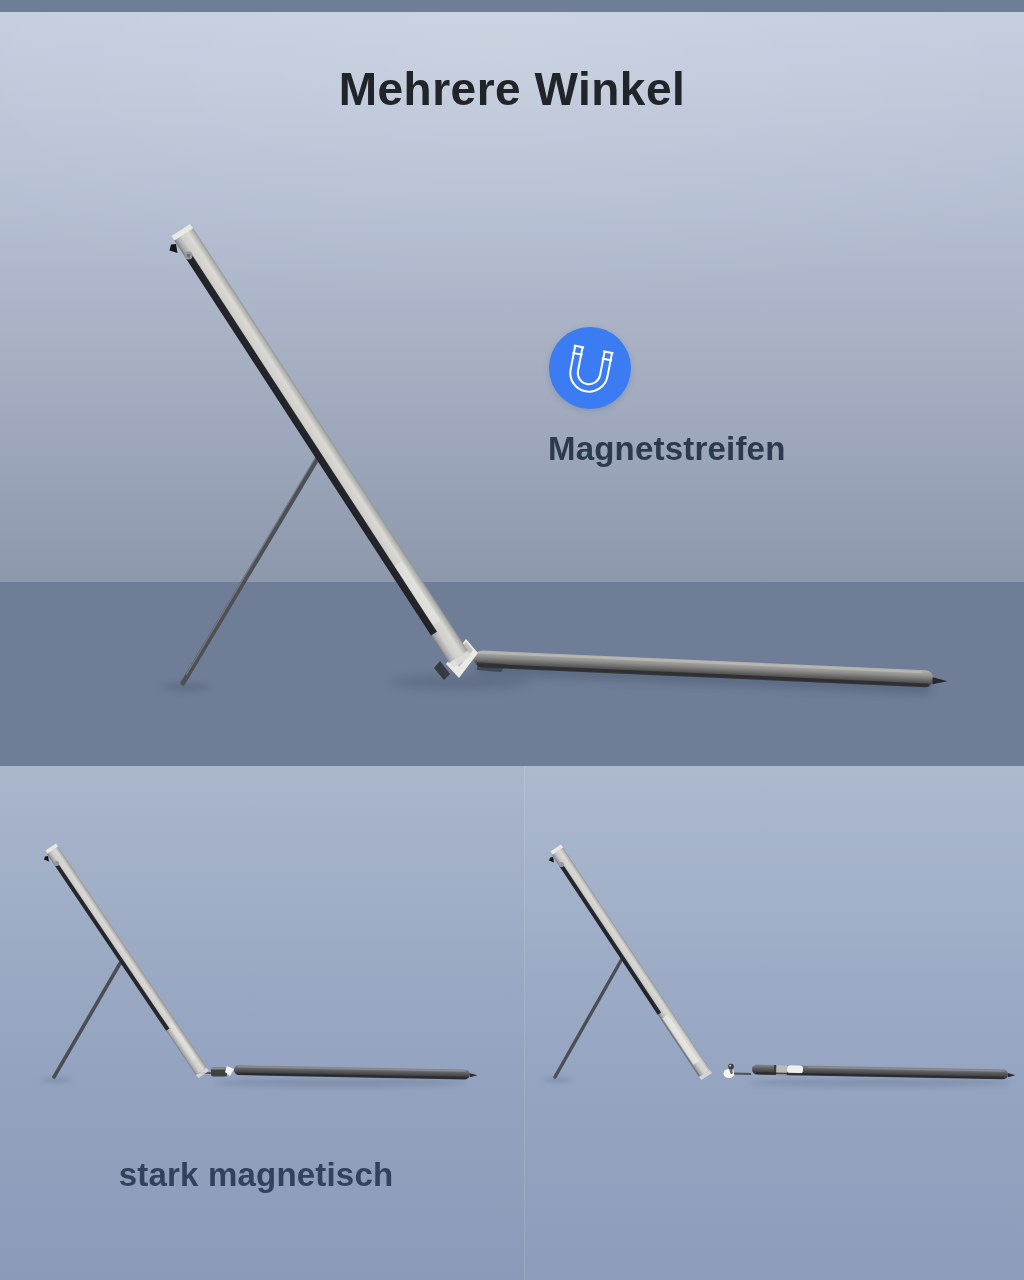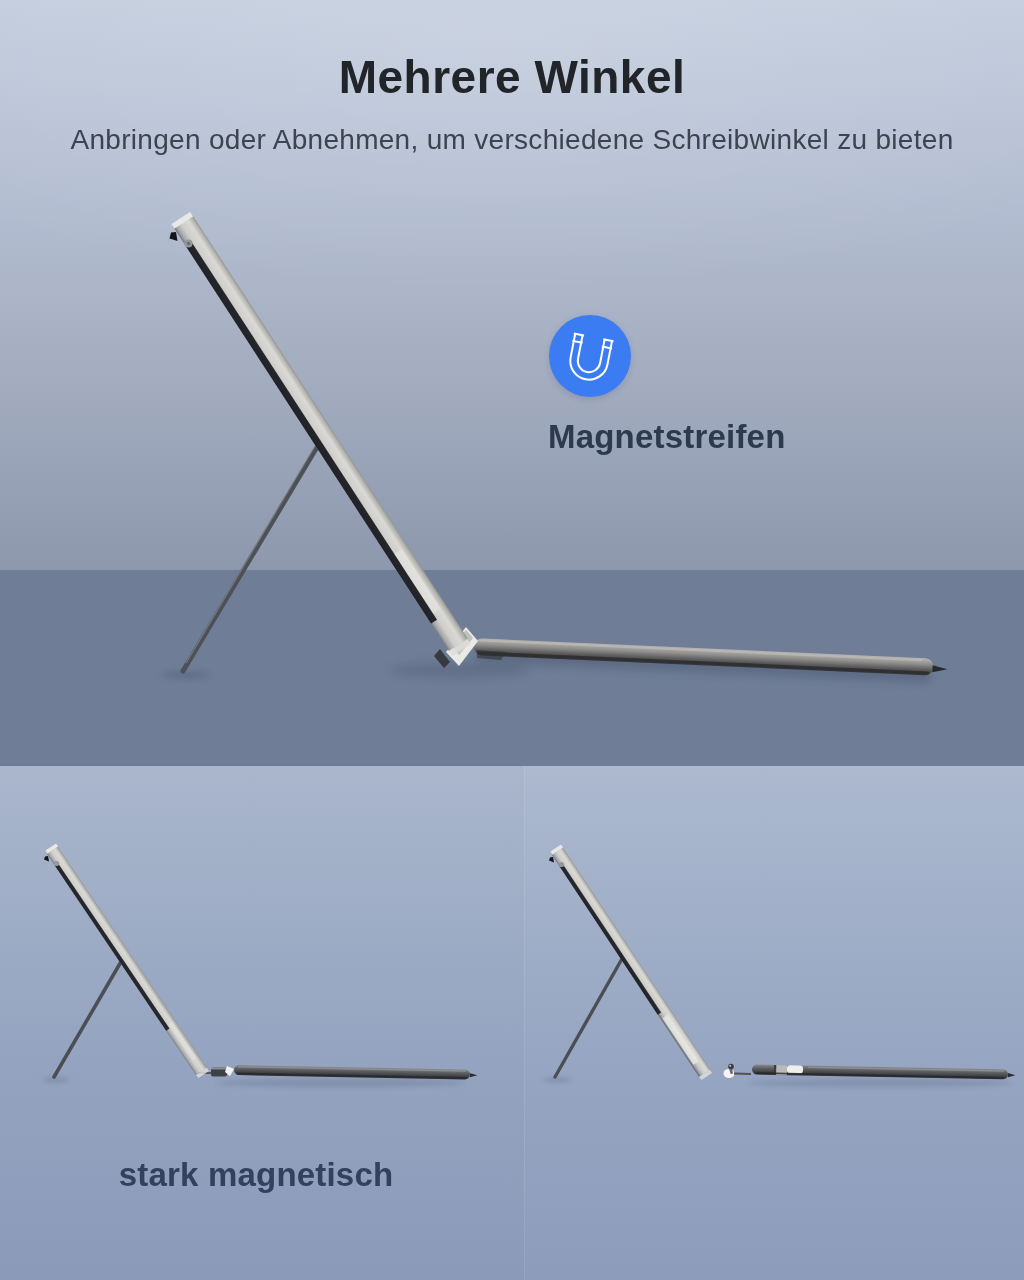--- a/index.html
+++ b/index.html
@@ -3,21 +3,21 @@
 <meta charset="utf-8">
 <style>
   html,body{margin:0;padding:0;background:#6f7d96;}
   .page{
     position:relative;width:1024px;height:1280px;overflow:hidden;
     font-family:"Liberation Sans","DejaVu Sans",sans-serif;
     -webkit-font-smoothing:antialiased;
   }
   
   .hero{
-    position:absolute;left:0;top:0;width:1024px;height:570px;
+    position:absolute;left:0;top:12px;width:1024px;height:570px;
     background:
       radial-gradient(130% 80% at 48% 8%, rgba(255,255,255,.14) 0%, rgba(255,255,255,0) 55%),
       linear-gradient(180deg,#c3cddd 0%,#b4bed2 34%,#a6afc2 62%,#8d98ad 100%);
   }
   .hero-title{
     position:absolute;left:0;top:50px;width:1024px;margin:0;
     text-align:center;font-size:46px;font-weight:700;letter-spacing:.5px;
     color:var(--title-color,#212428);
   }
   .hero-subtitle{
@@ -52,21 +52,20 @@
     color:var(--caption-color,#33415c);
   }
 </style>
 </head>
 <body>
 
 <div class="page">
 
   <section class="hero">
     <h1 class="hero-title">Mehrere Winkel</h1>
-    <p class="hero-subtitle">Anbringen oder Abnehmen, um verschiedene Schreibwinkel zu bieten</p>
 
     <svg class="hero-art" viewBox="0 0 1024 766" aria-hidden="true">
       <defs>
         <linearGradient id="slabA" gradientUnits="userSpaceOnUse" x1="174" y1="228" x2="192.5" y2="216">
           <stop offset="0" stop-color="#70747a"></stop>
             <stop offset=".12" stop-color="#a2a4a6"></stop>
           <stop offset=".38" stop-color="#cfcecb"></stop>
             <stop offset=".72" stop-color="#dad9d6"></stop>
           <stop offset="1" stop-color="#a6a7a4"></stop>
         </linearGradient>

